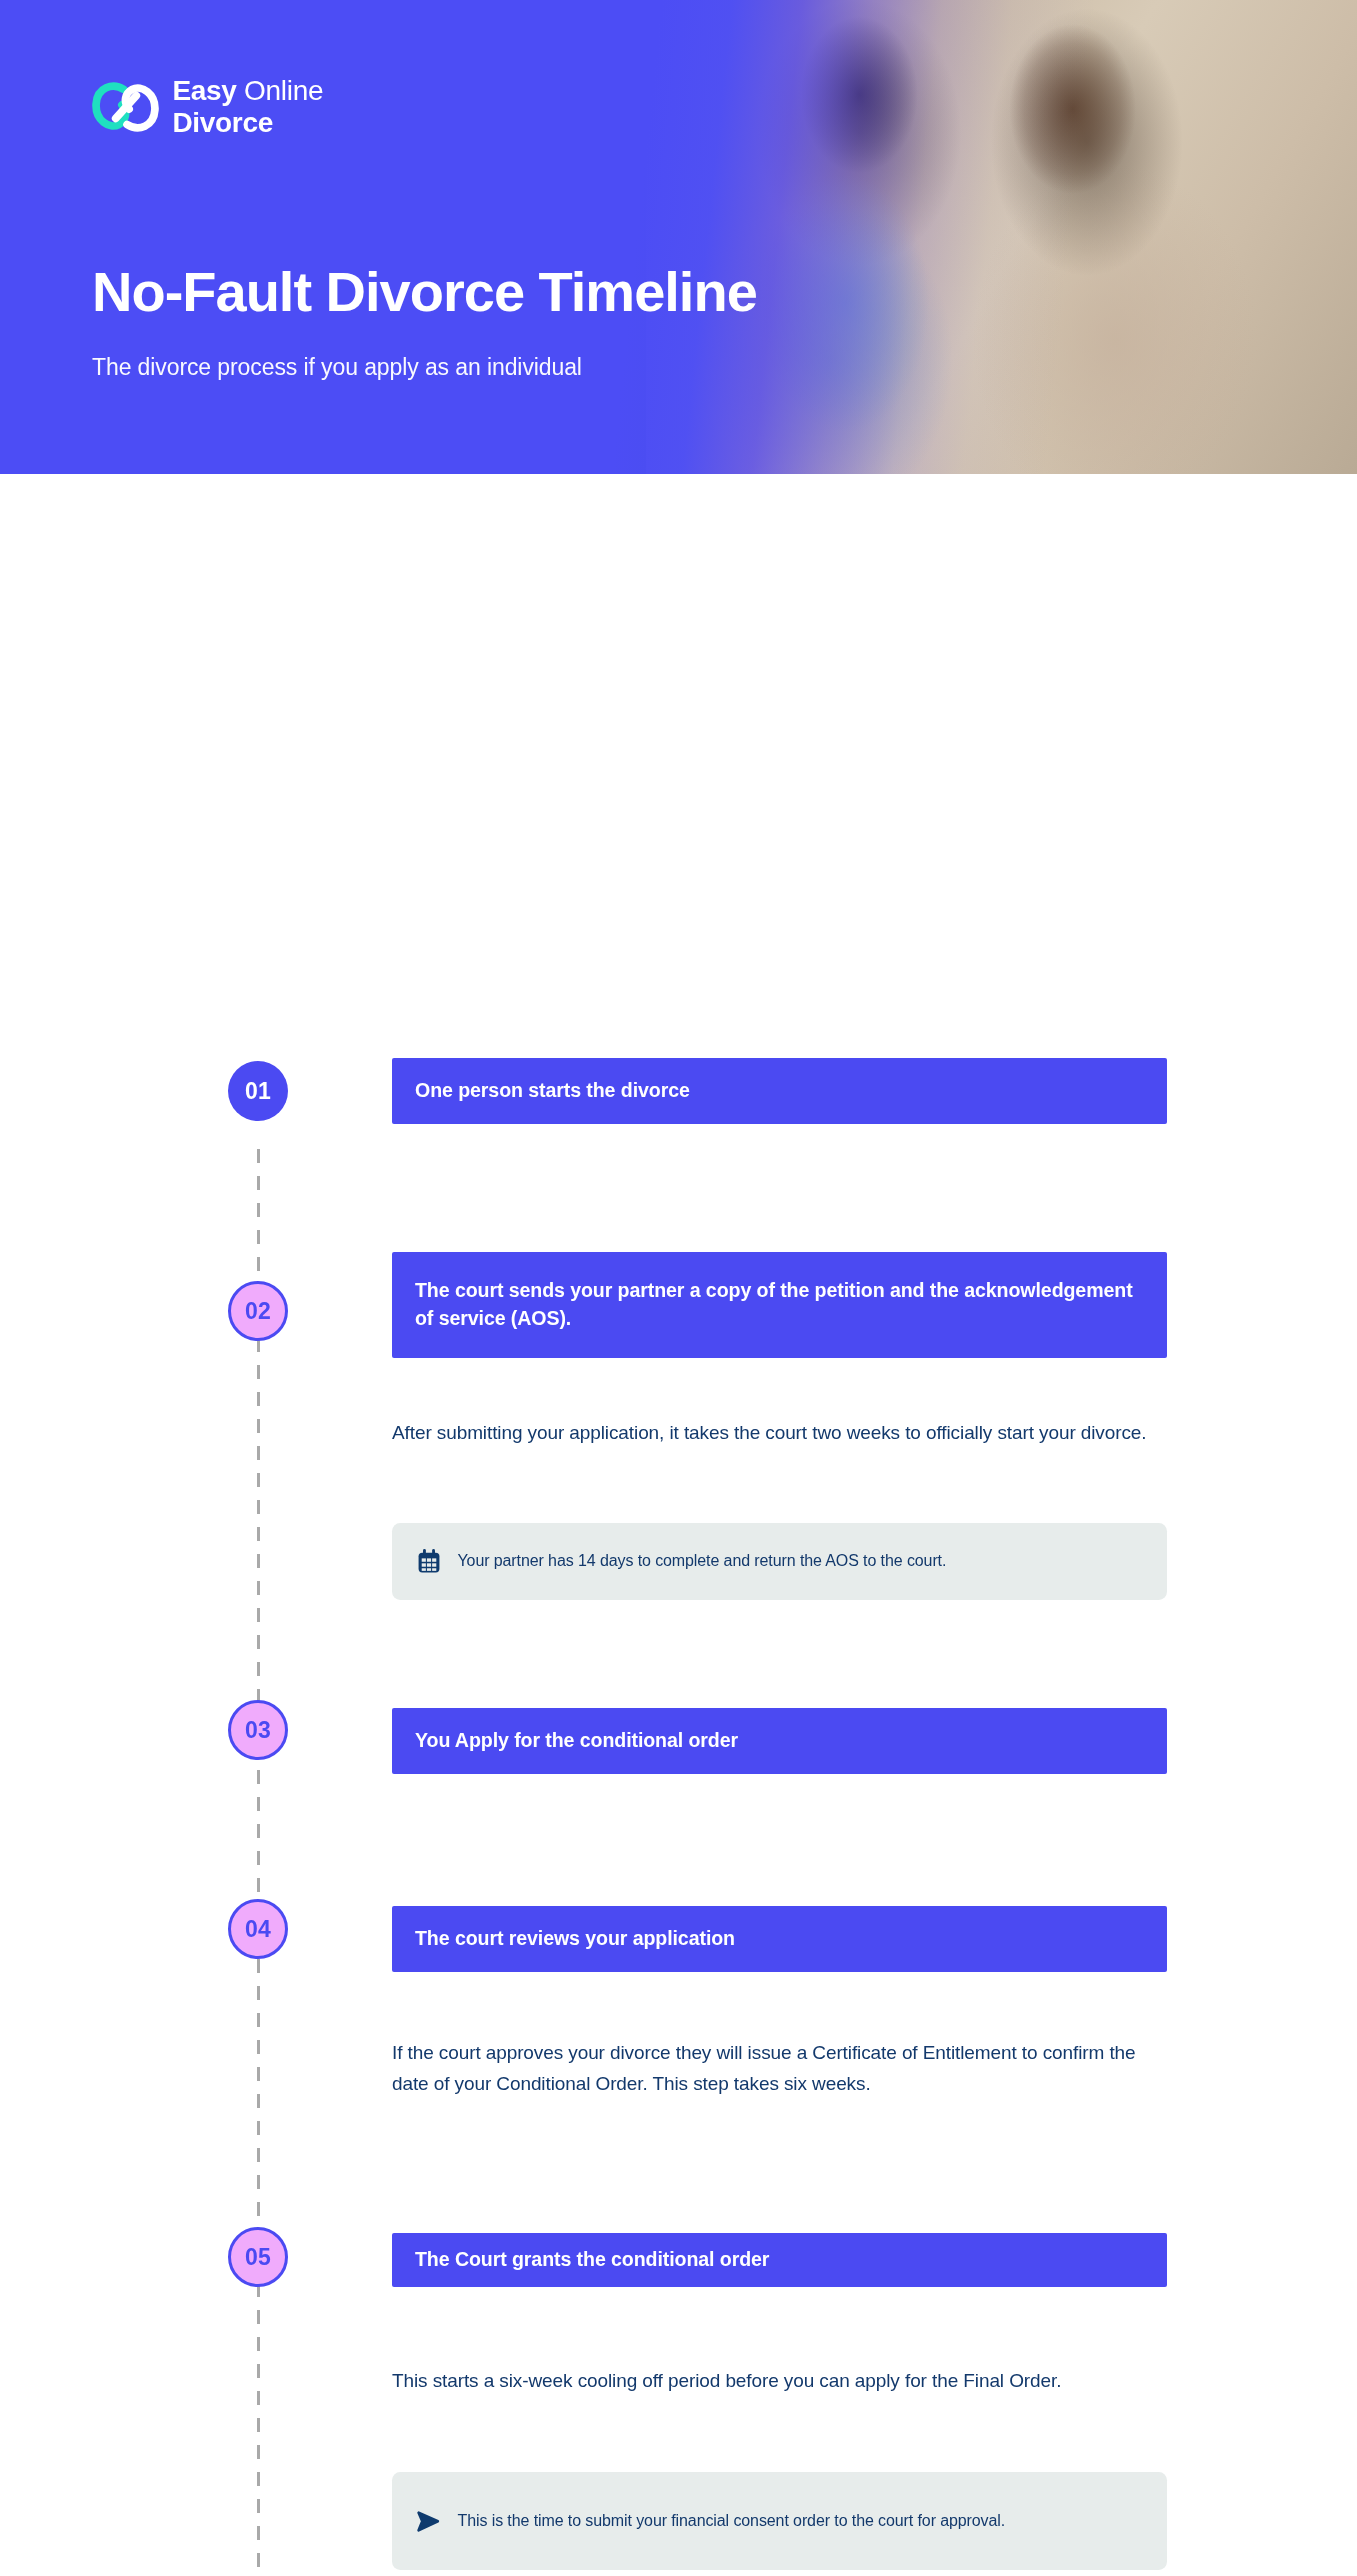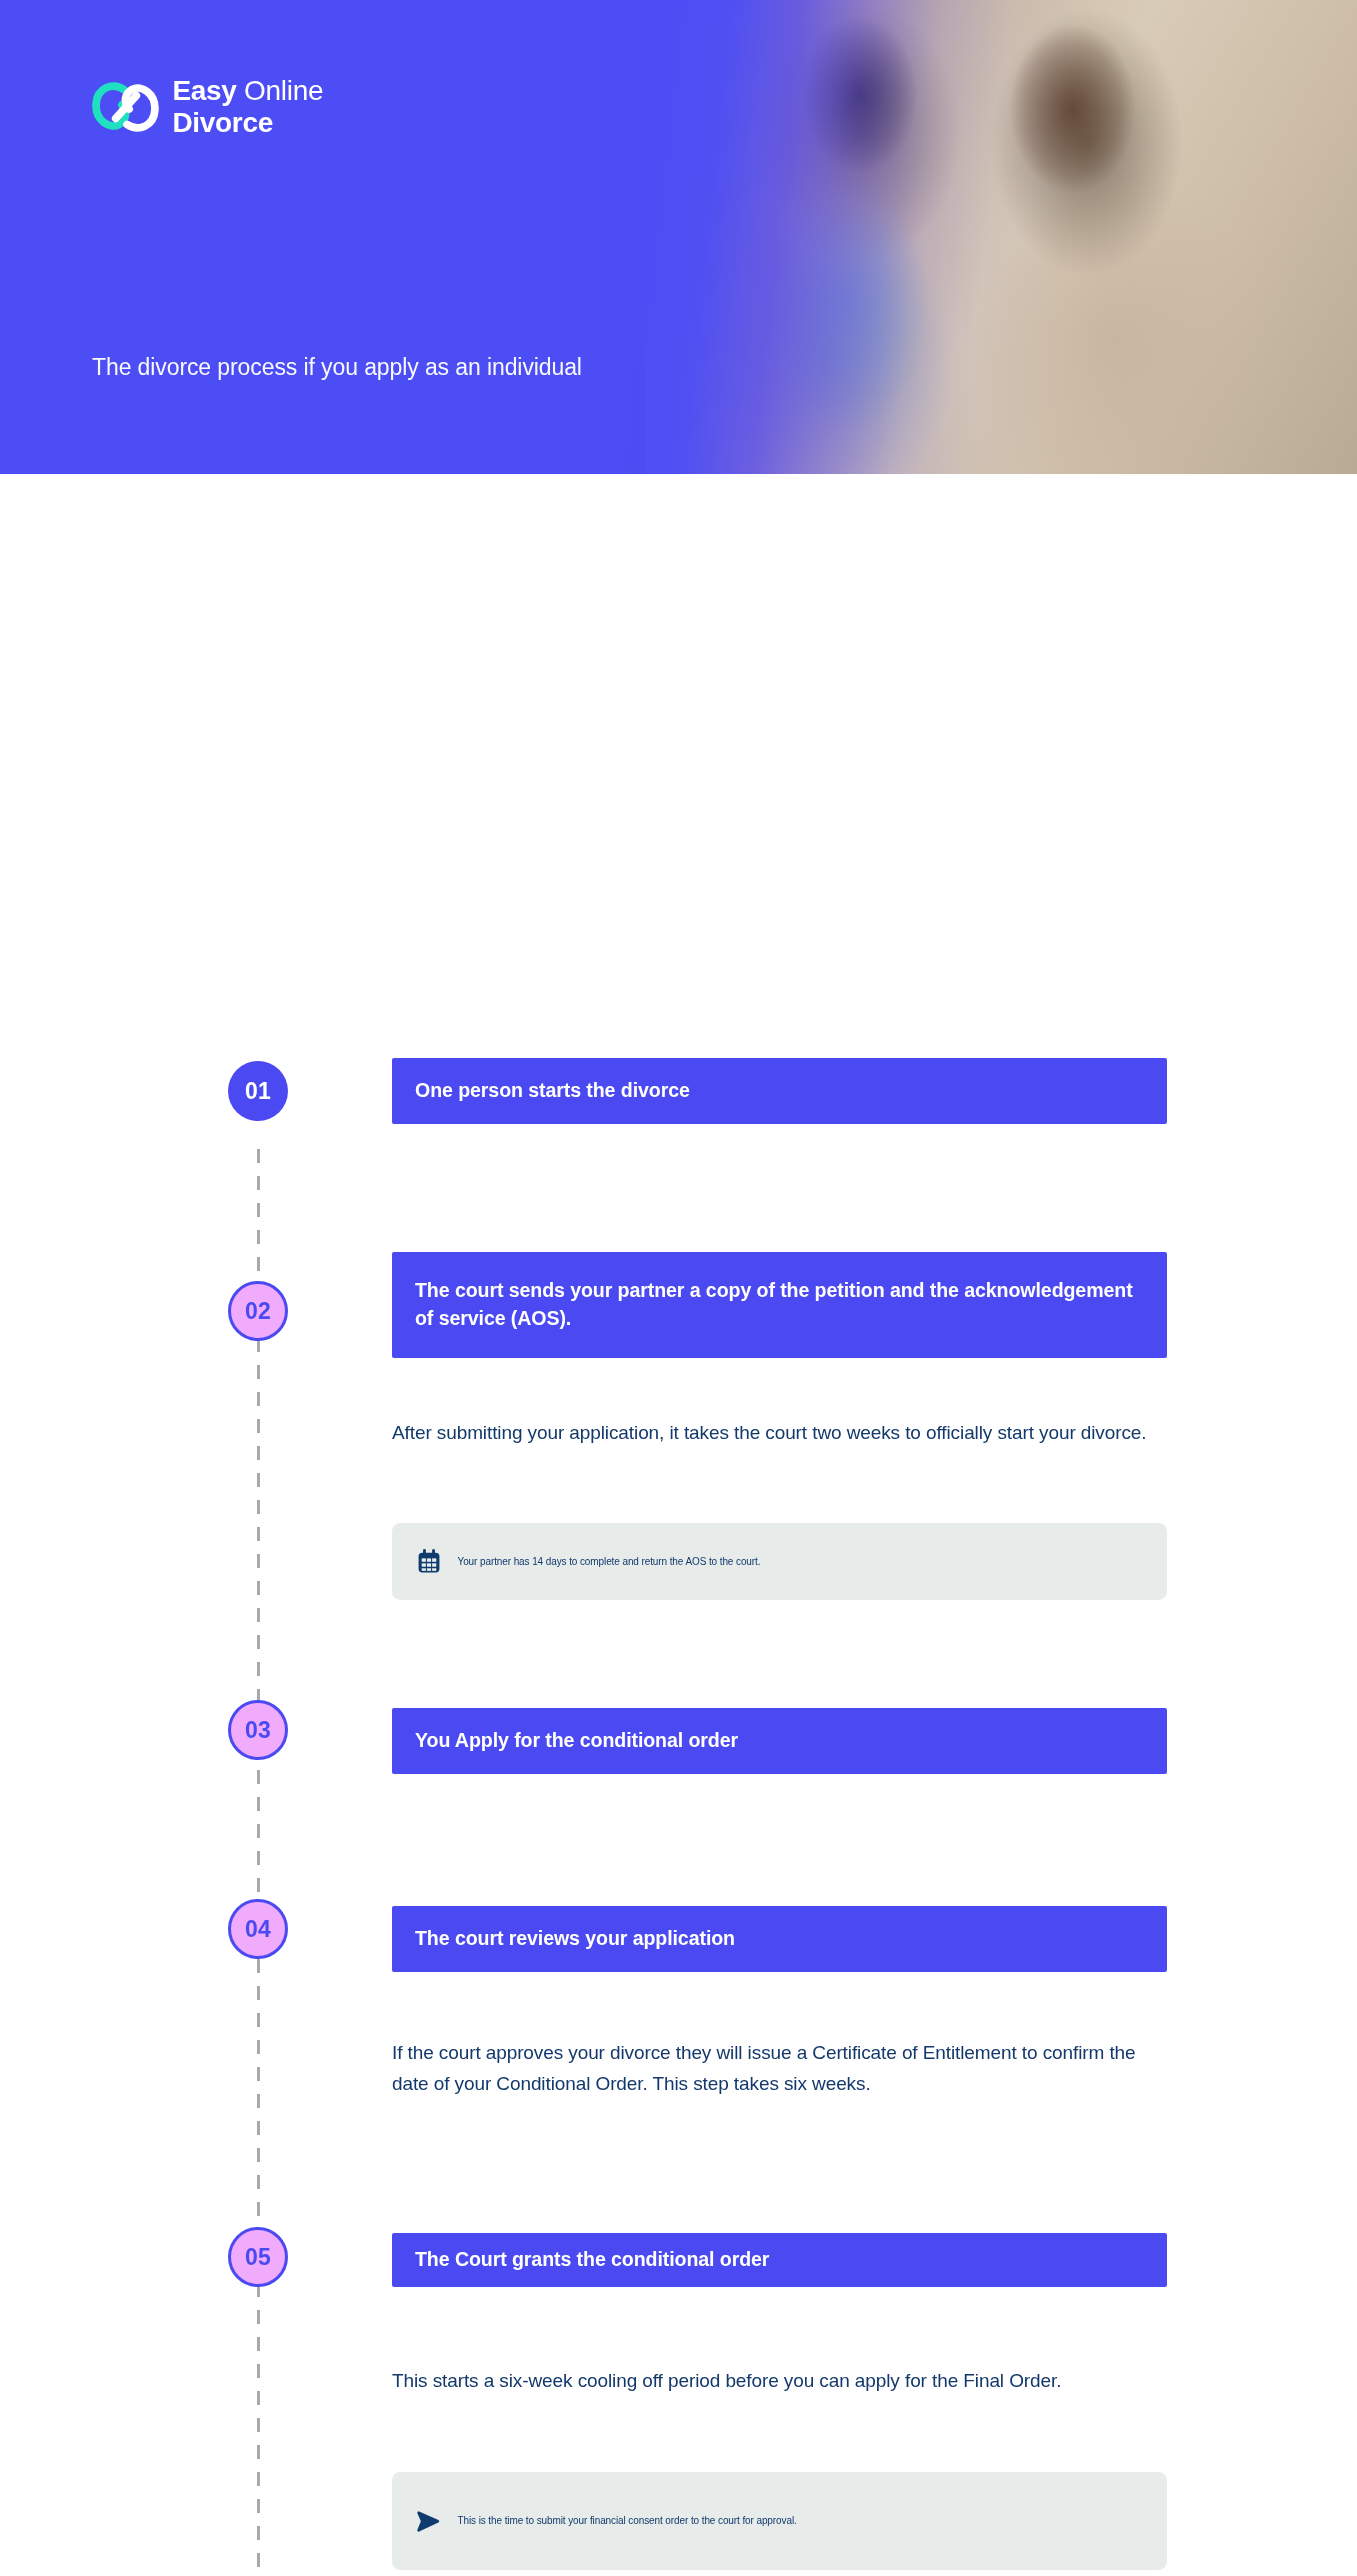--- a/index.html
+++ b/index.html
@@ -133,21 +133,21 @@
     position:absolute;
     left:392px;
     width:775px;
     background:#E7ECEB;
     border-radius:8.2px;
     display:flex; align-items:center; gap:15.5px;
     padding:0 23px;
   }
   .infobox-icon { flex:0 0 auto; width:27px; height:27px; display:flex; align-items:center; justify-content:center; }
   .infobox-text {
-    color:#13396C; font-size:10px; font-weight:400; line-height:1.56; letter-spacing:-0.1px;
+    color:#13396C; font-size:16px; font-weight:400; line-height:1.56; letter-spacing:-0.1px;
   }
 </style>
 </head>
 <body>
 
 <div class="page">
 
   <div class="header">
     <div class="header-photo"></div>
     <div class="header-veil"></div>
@@ -162,20 +162,21 @@
           </g>
         </svg>
         <div class="logo-text">
           <div class="logo-line1">
             <span>Easy</span><span class="thin">&nbsp;</span><span class="thin">Online</span>
           </div>
           <div class="logo-line2">Divorce</div>
         </div>
       </div>
 
+      <h1 class="header-title">No-Fault Divorce Timeline</h1>
       <p class="header-sub">The divorce process if you apply as an individual</p>
     </div>
   </div>
 
   <div class="timeline">
     <div class="spine"></div>
 
     <div class="step">
       <div class="node filled" style="top:587px;">
         <span class="node-num">01</span>

